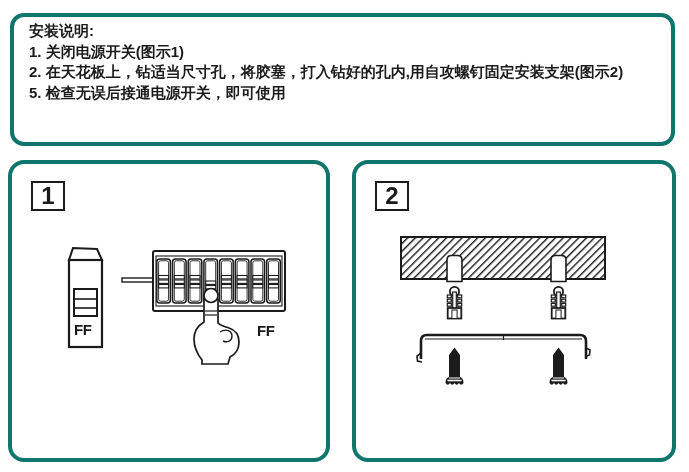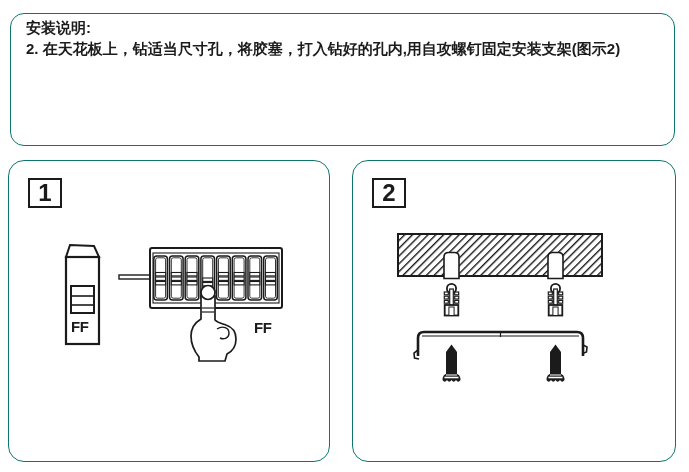--- a/index.html
+++ b/index.html
@@ -1,20 +1,20 @@
 <!DOCTYPE html>
 <html><head>
 <meta charset="utf-8">
 <style>
   html,body{margin:0;padding:0;}
   body{
     width:689px;height:472px;background:#ffffff;overflow:hidden;position:relative;
     font-family:"Liberation Sans","DejaVu Sans",sans-serif;color:#1b1b1b;
   }
-  .box{position:absolute;border:1px solid #0f766e;background:#fff;box-sizing:border-box;}
+  .box{position:absolute;border:4px solid #0f766e;background:#fff;box-sizing:border-box;}
   
   #instruction-box{left:10px;top:13px;width:665px;height:133px;border-radius:14px;padding:4px 10px 0 15px;}
   .instr-line{font-size:15px;font-weight:bold;line-height:20.6px;white-space:nowrap;letter-spacing:0px;}
   
   #figure-panel-1{left:8px;top:160px;width:322px;height:302px;border-radius:16px;}
   #figure-panel-2{left:352px;top:160px;width:324px;height:302px;border-radius:16px;}
   .fig-badge{
     position:absolute;left:19px;top:17px;width:34px;height:30px;border:2px solid #1b1b1b;
     box-sizing:border-box;text-align:center;font-weight:bold;font-size:24px;line-height:26px;background:#fff;
   }
@@ -24,21 +24,23 @@
   svg{position:absolute;left:0;top:0;}
   .ln{stroke:#1b1b1b;fill:none;}
   .wf{stroke:#1b1b1b;fill:#ffffff;}
   .bk{fill:#1b1b1b;stroke:none;}
 </style>
 </head>
 <body>
 
 <div class="box" id="instruction-box">
   <div class="instr-line">安装说明:</div>
+  <div class="instr-line">1. 关闭电源开关(图示1)</div>
   <div class="instr-line">2. 在天花板上，钻适当尺寸孔，将胶塞，打入钻好的孔内,用自攻螺钉固定安装支架(图示2)</div>
+  <div class="instr-line">5. 检查无误后接通电源开关，即可使用</div>
 </div>
 
 <div class="box" id="figure-panel-1">
   <svg width="322" height="302" viewBox="0 0 322 302">
 
     <g>
       <polygon class="wf" stroke-width="2" points="57,96 61,84 85,85 90,96"></polygon>
       <rect class="wf" stroke-width="2.2" x="57" y="96" width="33" height="87"></rect>
       <rect class="wf" stroke-width="2" x="62" y="125" width="23" height="27"></rect>
       <line class="ln" stroke-width="1.6" x1="62" y1="135" x2="85" y2="135"></line>

